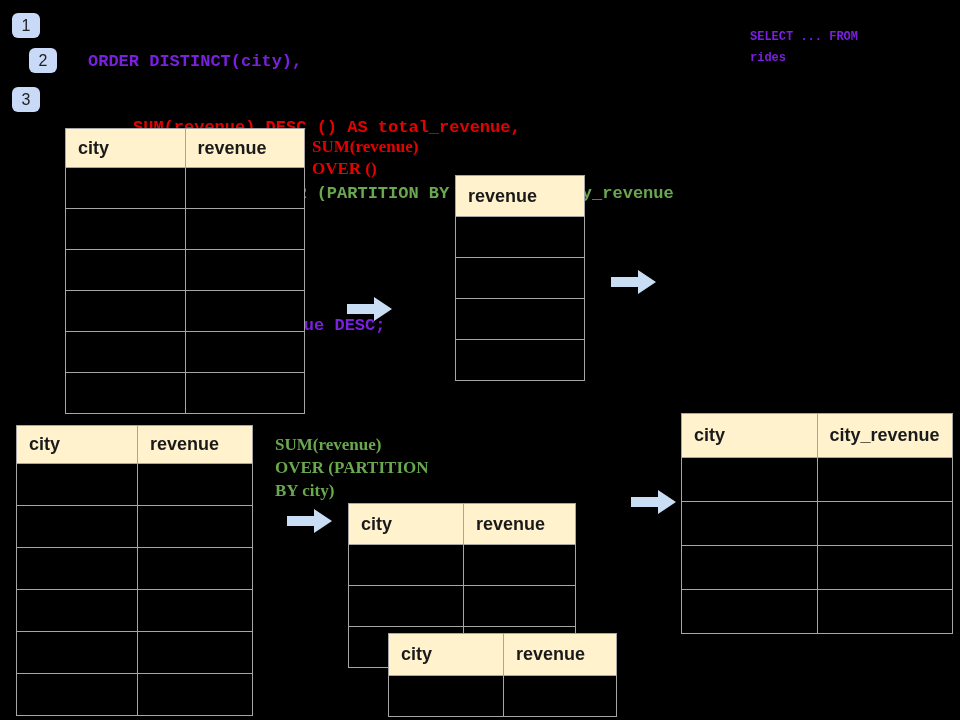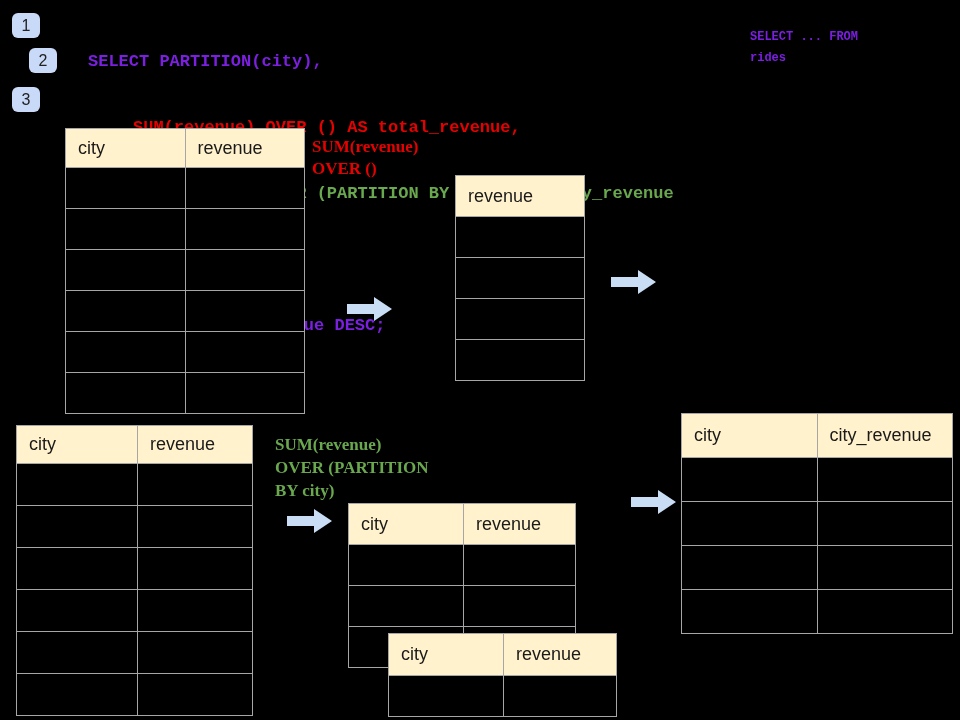--- a/index.html
+++ b/index.html
@@ -54,21 +54,21 @@
   #label-total{left:312px;top:136px;}
   #label-partition{left:275px;top:433px;line-height:23px;}
 
   
   table.dtable{
     position:absolute;border-collapse:collapse;table-layout:fixed;
   }
   table.dtable th{
     background:var(--header_bg,#FFF2CC);
     color:var(--header_text,#1a1a1a);
-    font-weight:normal;font-size:18px;text-align:left;
+    font-weight:bold;font-size:18px;text-align:left;
     padding:0 0 0 12px;border:1px solid var(--border,#A6A6A6);
     box-sizing:border-box;
   }
   table.dtable td{
     background:#000;border:1px solid var(--border,#A6A6A6);
     box-sizing:border-box;
   }
   #t-source-top{left:65px;top:128px;width:240px;}
   #t-source-top th{height:39px;width:50%;}
   #t-source-top td{height:41px;}
@@ -112,22 +112,22 @@
     <span>1</span>
   </div>
   <div class="badge" id="badge-2">
     <span>2</span>
   </div>
   <div class="badge" id="badge-3">
     <span>3</span>
   </div>
 
   <div id="sql-code">
-    <div class="code-line c-purple">SELECT PARTITION(city),</div>
-    <div class="code-line c-red indent-a">SUM(revenue) OVER () AS total_revenue,</div>
+    <div class="code-line c-purple">ORDER DISTINCT(city),</div>
+    <div class="code-line c-red indent-a">SUM(revenue) DESC () AS total_revenue,</div>
     <div class="code-line c-green indent-a">SUM(revenue) OVER (PARTITION BY city) as city_revenue</div>
     <div class="code-line c-purple indent-b">FROM rides</div>
     <div class="code-line c-purple indent-b">ORDER by city_revenue DESC;</div>
   </div>
 
   <div id="side-note" class="c-purple">SELECT ... FROM rides</div>
 
   <div id="label-total" class="code-label c-red">SUM(revenue)
 OVER ()</div>
   <div id="label-partition" class="code-label c-green">SUM(revenue)

